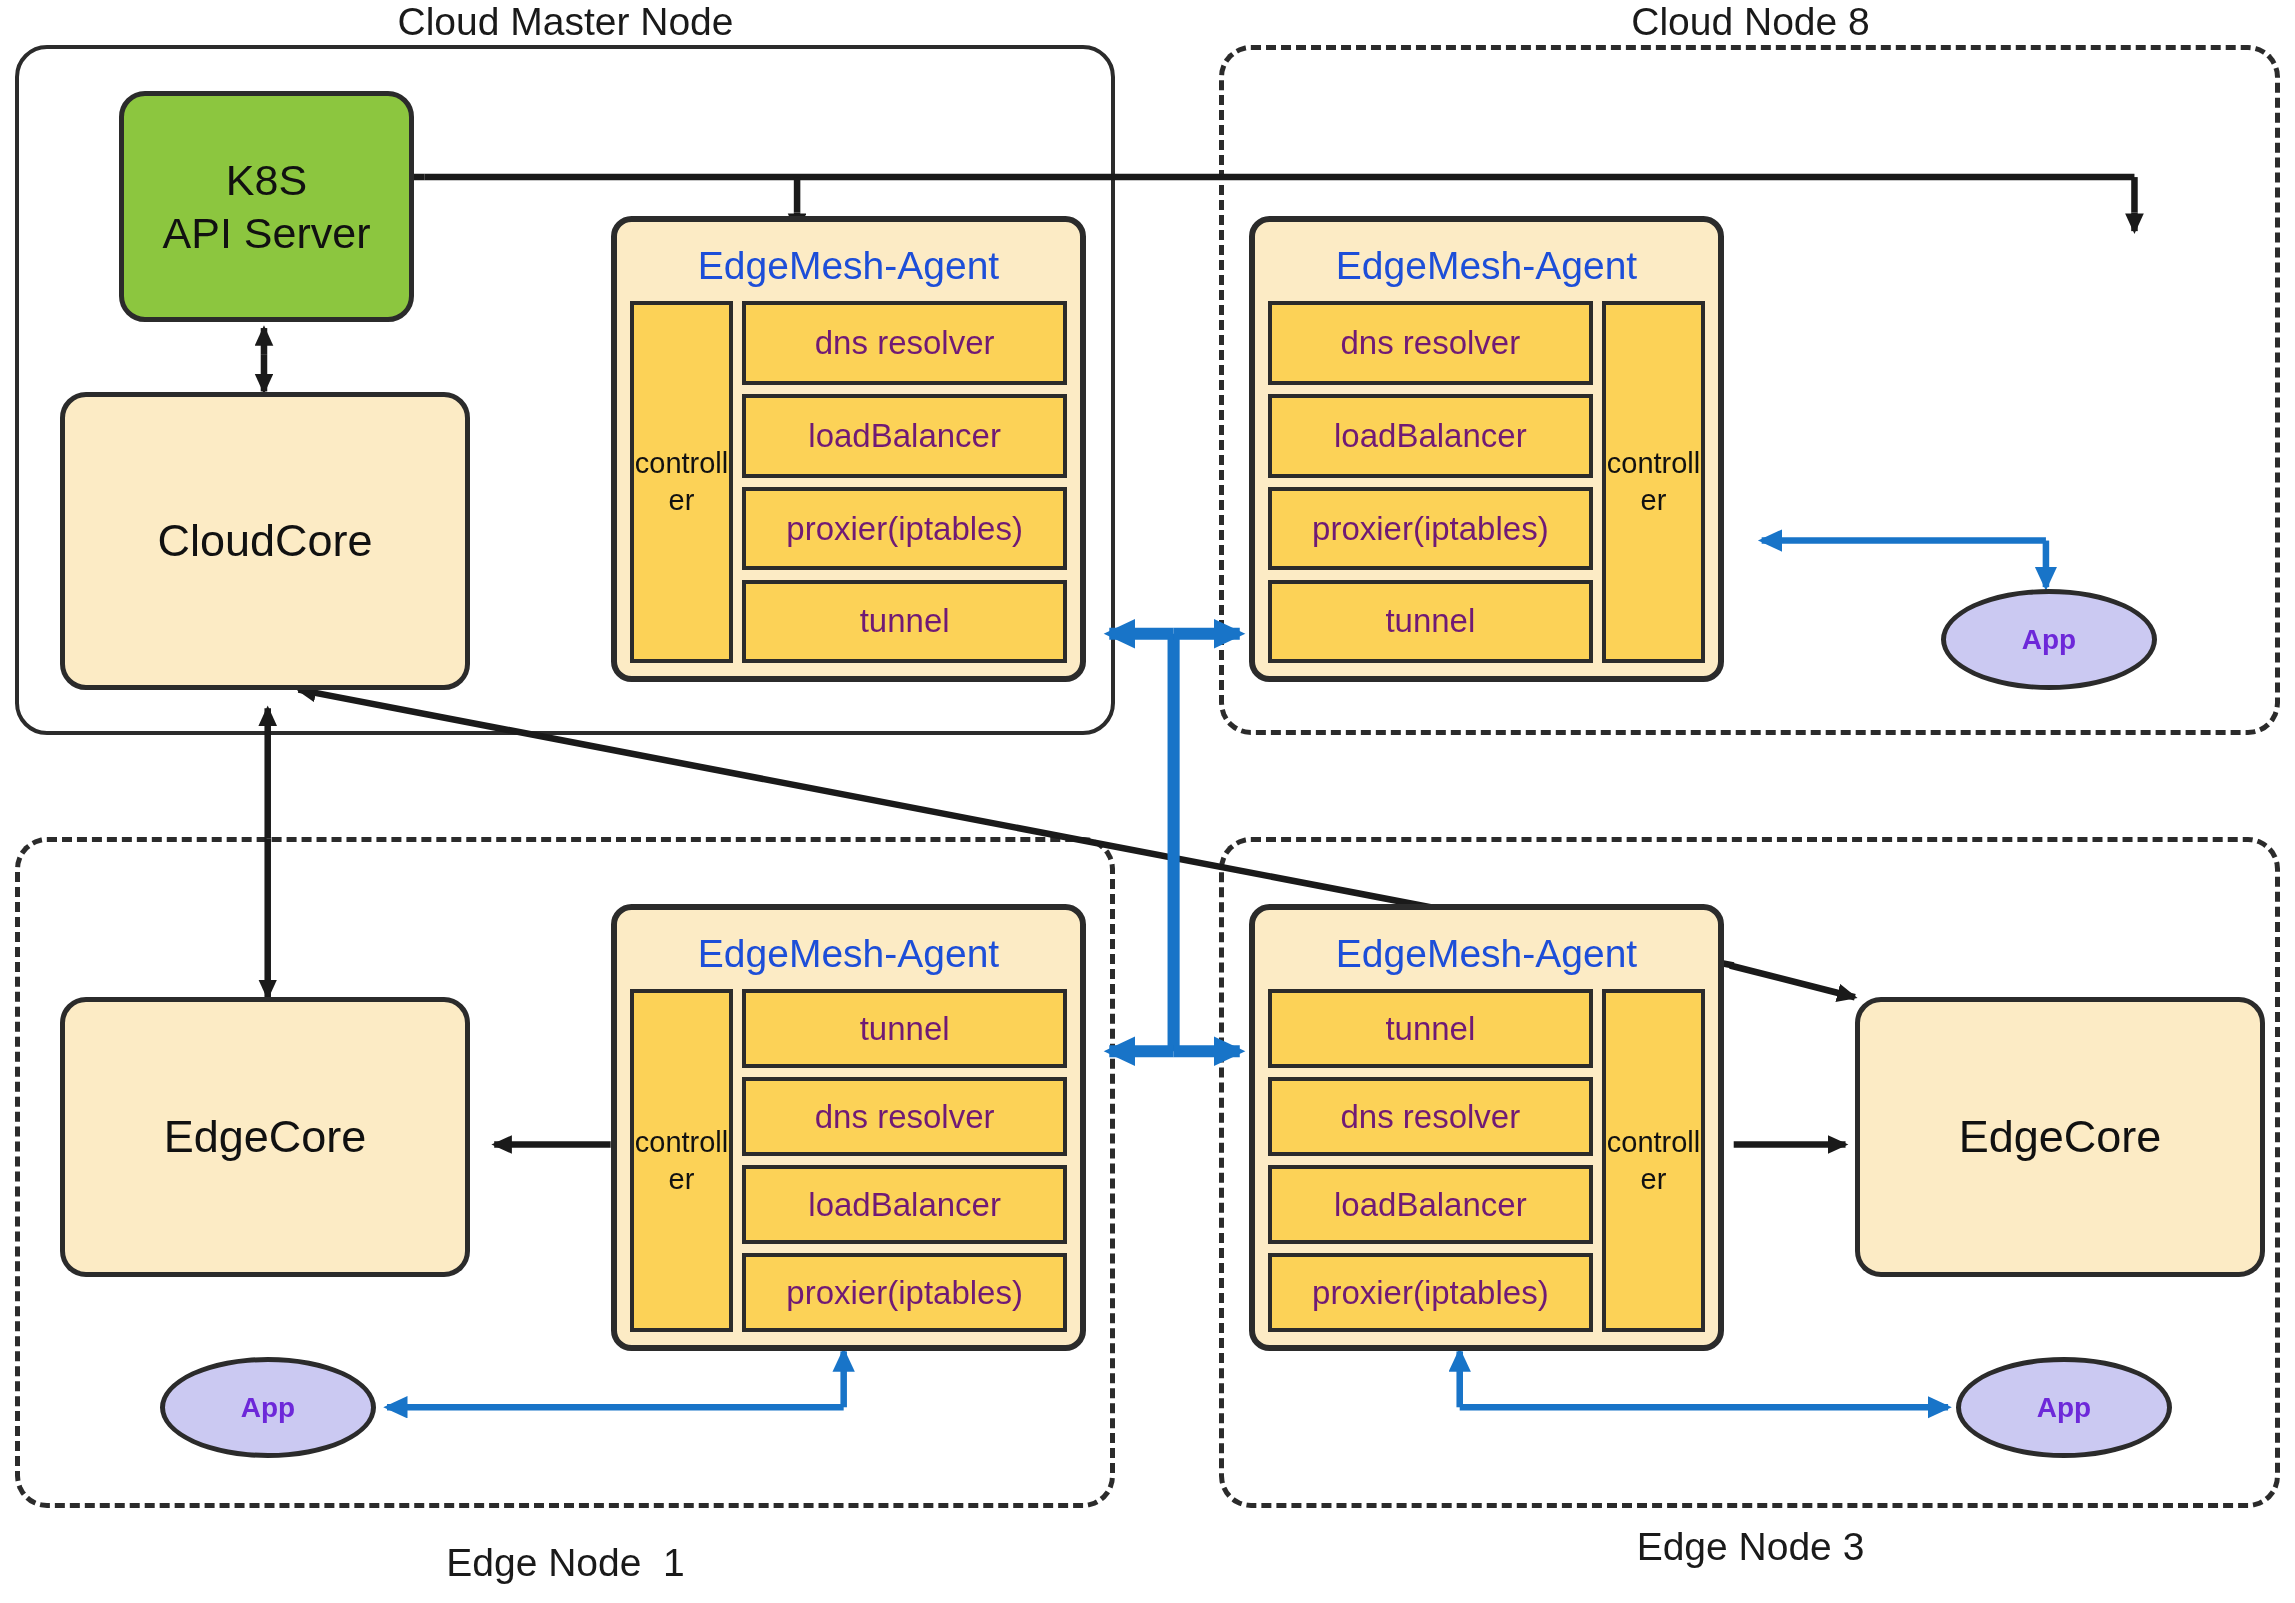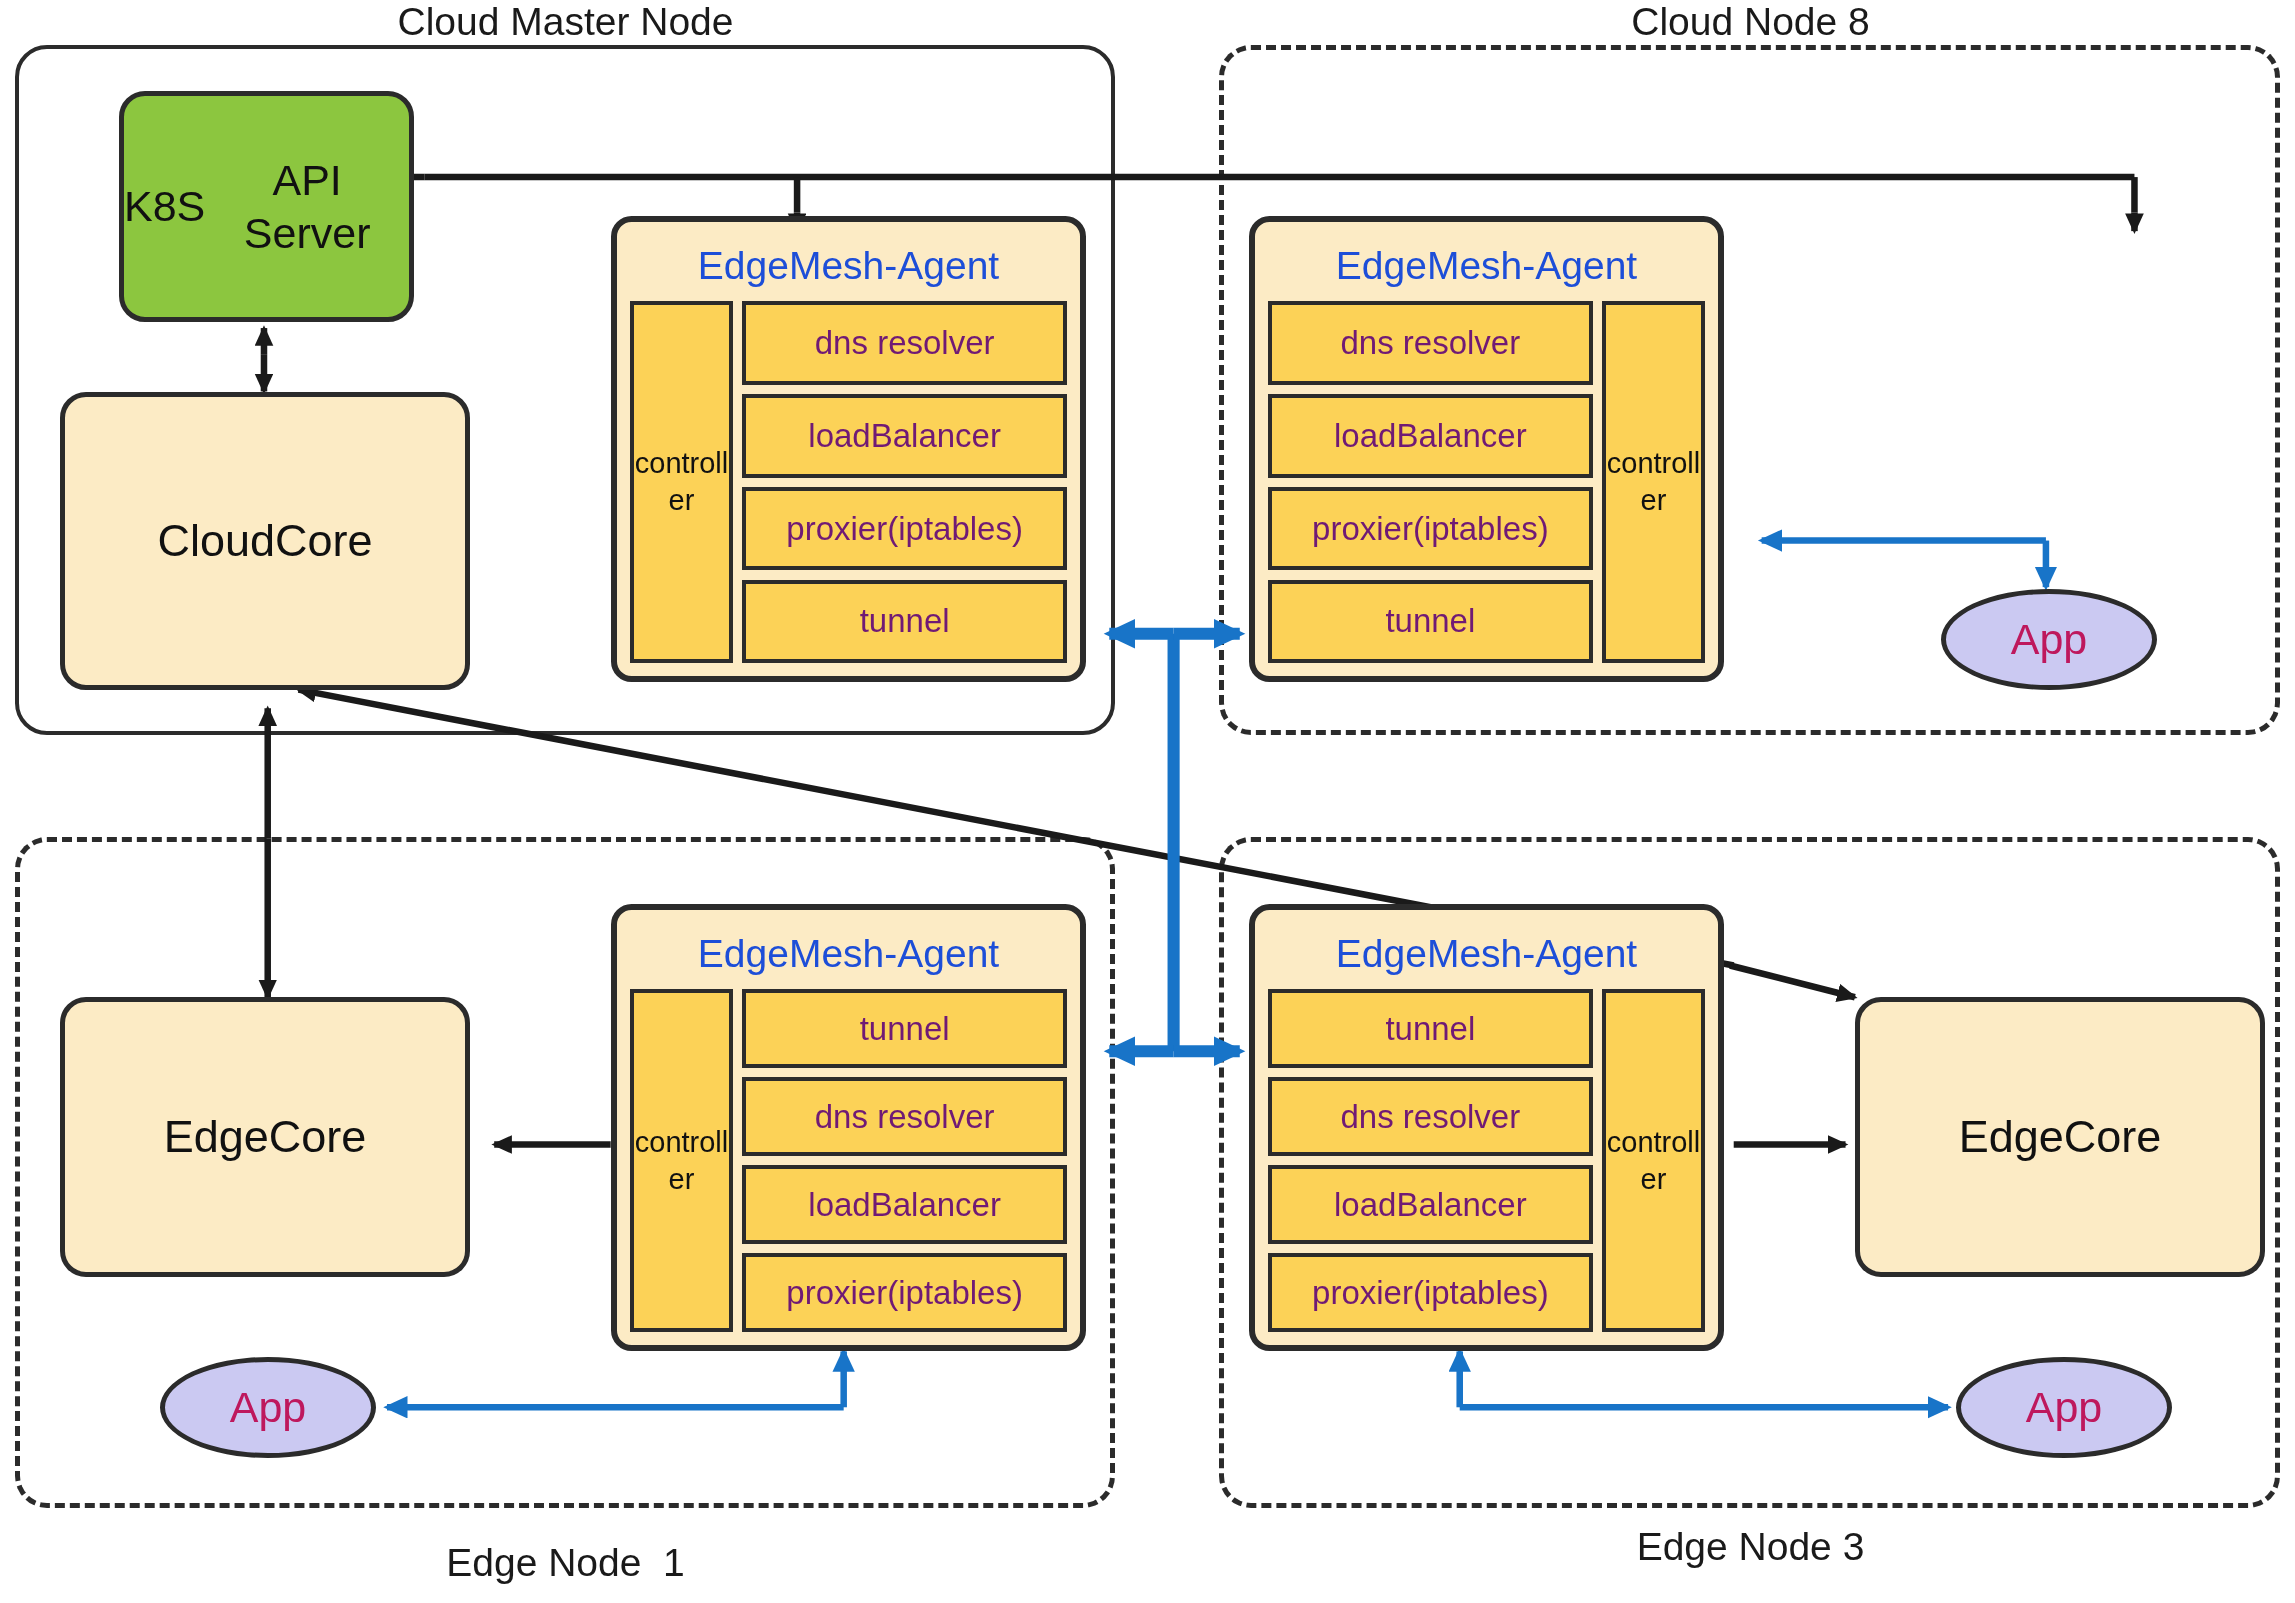--- a/index.html
+++ b/index.html
@@ -63,21 +63,21 @@
     justify-content: center;
     text-align: center;
     color: #111111;
     z-index: 2;
   }
   .box-k8s {
     background: #8CC63F;
     border-radius: 26px;
     font-size: 43px;
     line-height: 1.22;
-    flex-direction: row;
+    flex-direction: column;
   }
   .box-core {
     background: #FCEBC5;
     border-radius: 26px;
     font-size: 45px;
   }
 
   
   .agent {
     position: absolute;
@@ -141,23 +141,23 @@
 
   
   .app {
     position: absolute;
     background: #CBC9F2;
     border: 5.6px solid #2b2b2b;
     border-radius: 50%;
     display: flex;
     align-items: center;
     justify-content: center;
-    font-size: 43px;
-    font-weight: normal;
-    color: #be185d;
+    font-size: 28px;
+    font-weight: bold;
+    color: #6d28d9;
     box-sizing: border-box;
     z-index: 2;
   }
 </style>
 </head>
 <body>
 
 <div id="stage">
 
   <div class="group-frame" style="left:15px; top:45px; width:1100px; height:690px;"></div>

